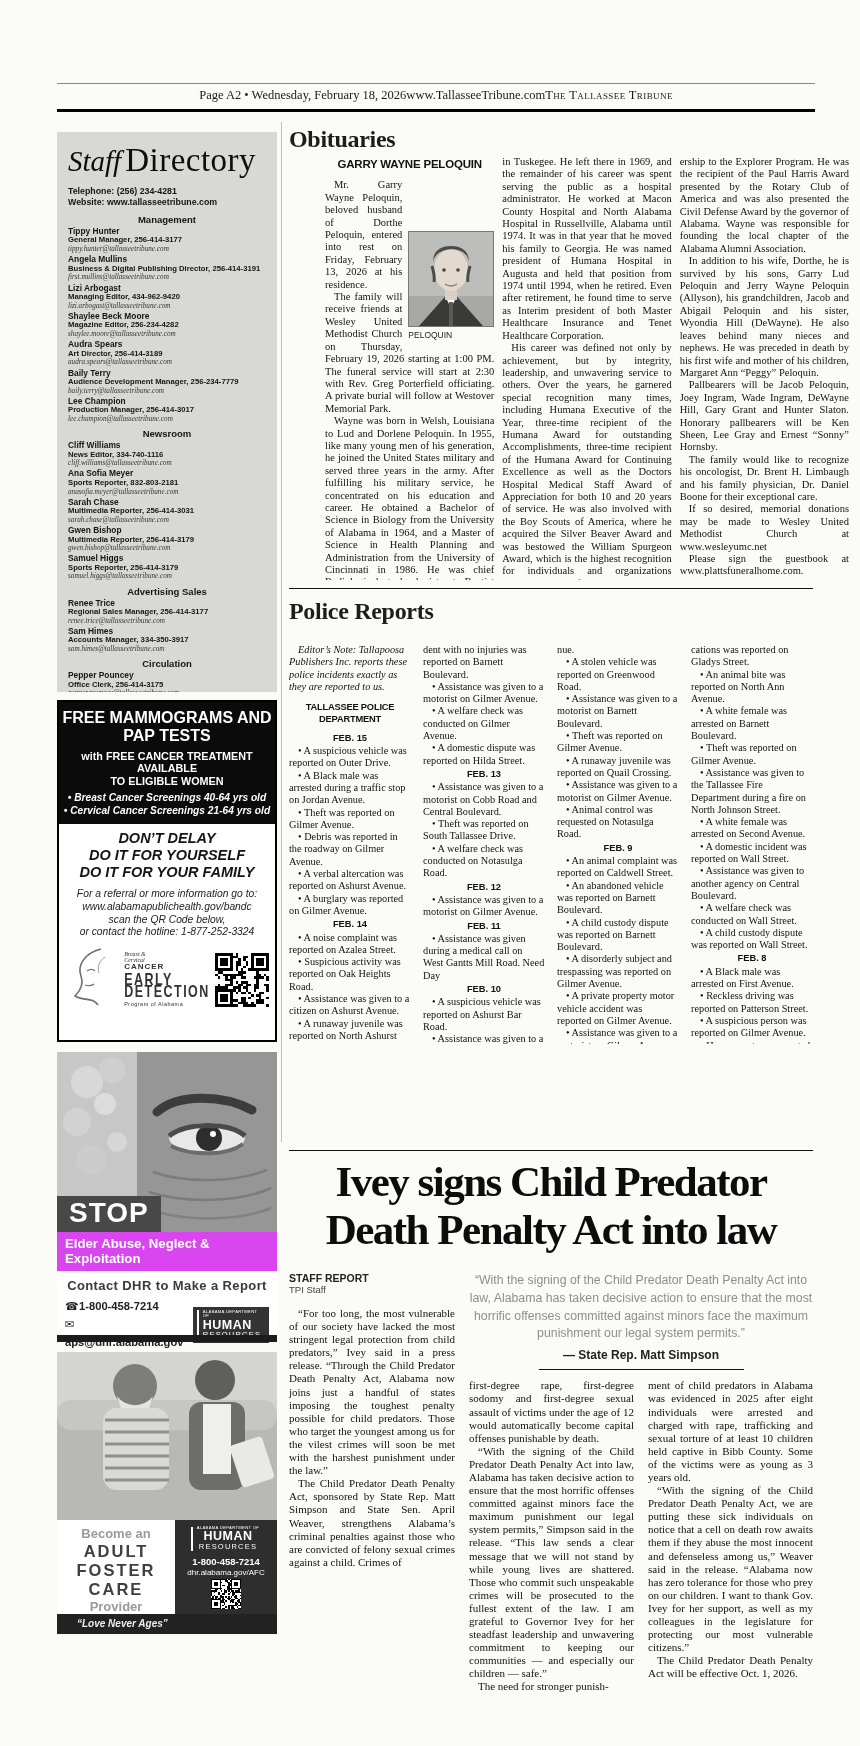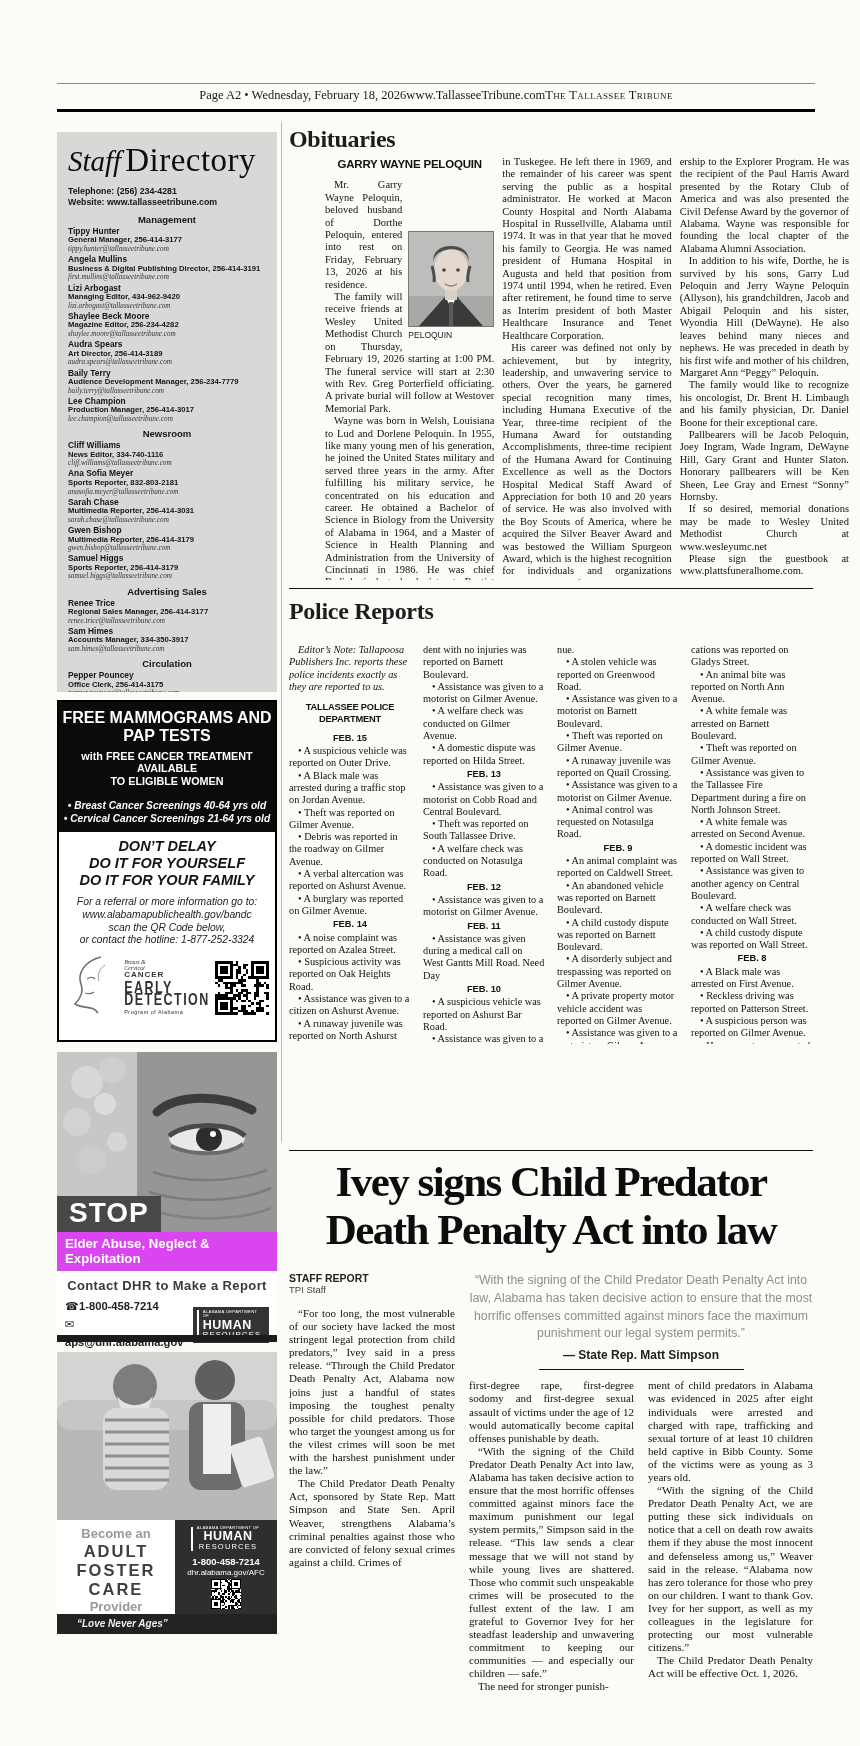--- a/index.html
+++ b/index.html
@@ -19,21 +19,21 @@
   .sd-sec-h{font-family:"Liberation Sans",sans-serif;font-weight:bold;font-size:9.5px;text-align:center;margin:5px 0 2px;color:#151515;}
   .sd-person{margin-bottom:2px;}
   .sd-name{font-family:"Liberation Sans",sans-serif;font-weight:bold;font-size:8.4px;line-height:1.12;color:#151515;}
   .sd-role{font-family:"Liberation Sans",sans-serif;font-weight:bold;font-size:7.7px;line-height:1.12;color:#151515;}
   .sd-email{font-family:"Liberation Serif",serif;font-style:italic;font-size:7.2px;line-height:1.15;color:#333;}
   
   .mammo{position:absolute;left:57px;top:700px;width:220px;height:342px;border:2px solid #000;box-sizing:border-box;background:#fff;font-family:"Liberation Sans",sans-serif;}
   .mammo-black{background:#0b0b0b;color:#fff;text-align:center;padding:7px 3px 6px;}
   .mammo-t1{font-weight:bold;font-size:16px;line-height:1.12;}
   .mammo-sub{font-weight:bold;font-size:10.8px;line-height:1.15;margin-top:5px;}
-  .mammo-b{font-weight:bold;font-style:italic;font-size:10.2px;line-height:1.3;margin-top:12px;}
+  .mammo-b{font-weight:bold;font-style:italic;font-size:10.2px;line-height:1.3;margin-top:4px;}
   .mammo-white{text-align:center;color:#141414;padding:6px 4px 0;}
   .dont{font-weight:bold;font-style:italic;font-size:14.5px;line-height:1.18;}
   .refer{font-style:italic;font-size:10.3px;line-height:1.25;margin-top:7px;color:#222;}
   .mammo-logos{display:flex;align-items:flex-end;justify-content:space-between;padding:6px 6px 4px;}
   .bc-text{text-align:left;line-height:1;color:#333;margin-left:2px;}
   .bc-small{font-style:italic;font-size:6px;font-family:"Liberation Serif",serif;}
   .bc-cancer{font-size:8px;font-weight:bold;letter-spacing:1px;}
   .bc-big{font-size:12.5px;font-weight:bold;letter-spacing:1.5px;transform:scaleY(1.35);transform-origin:left top;}
   .bc-prog{font-size:5.5px;margin-top:6px;letter-spacing:.5px;}
   .qr{shape-rendering:crispEdges;fill:#000;background:#fff;}
@@ -822,22 +822,22 @@
       <p class="body-p ind">The family will receive friends at Wesley United Methodist Church on Thursday, February 19, 2026 starting at 1:00 PM. The funeral service will start at 2:30 with Rev. Greg Porterfield officiating. A private burial will follow at Westover Memorial Park.</p>
       <p class="body-p ind">Wayne was born in Welsh, Louisiana to Lud and Dorlene Peloquin. In 1955, like many young men of his generation, he joined the United States military and served three years in the army. After fulfilling his military service, he concentrated on his education and career. He obtained a Bachelor of Science in Biology from the University of Alabama in 1964, and a Master of Science in Health Planning and Administration from the University of Cincinnati in 1986. He was chief Radiological technologist at Baptist Hospital in Memphis from 1965 until 1966, when he became the administrator at Magnolia Haven</p>
     </div>
   <div class="ob-col">
       <p class="body-p">in Tuskegee. He left there in 1969, and the remainder of his career was spent serving the public as a hospital administrator. He worked at Macon County Hospital and North Alabama Hospital in Russellville, Alabama until 1974. It was in that year that he moved his family to Georgia. He was named president of Humana Hospital in Augusta and held that position from 1974 until 1994, when he retired. Even after retirement, he found time to serve as Interim president of both Master Healthcare Insurance and Tenet Healthcare Corporation.</p>
       <p class="body-p ind">His career was defined not only by achievement, but by integrity, leadership, and unwavering service to others. Over the years, he garnered special recognition many times, including Humana Executive of the Year, three-time recipient of the Humana Award for outstanding Accomplishments, three-time recipient of the Humana Award for Continuing Excellence as well as the Doctors Hospital Medical Staff Award of Appreciation for both 10 and 20 years of service. He was also involved with the Boy Scouts of America, where he acquired the Silver Beaver Award and was bestowed the William Spurgeon Award, which is the highest recognition for individuals and organizations contributing significant lead-</p>
     </div>
   <div class="ob-col">
       <p class="body-p">ership to the Explorer Program. He was the recipient of the Paul Harris Award presented by the Rotary Club of America and was also presented the Civil Defense Award by the governor of Alabama. Wayne was responsible for founding the local chapter of the Alabama Alumni Association.</p>
       <p class="body-p ind">In addition to his wife, Dorthe, he is survived by his sons, Garry Lud Peloquin and Jerry Wayne Peloquin (Allyson), his grandchildren, Jacob and Abigail Peloquin and his sister, Wyondia Hill (DeWayne). He also leaves behind many nieces and nephews. He was preceded in death by his first wife and mother of his children, Margaret Ann “Peggy” Peloquin.</p>
+      <p class="body-p ind">Pallbearers will be Jacob Peloquin, Joey Ingram, Wade Ingram, DeWayne Hill, Gary Grant and Hunter Slaton. Honorary pallbearers will be Ken Sheen, Lee Gray and Ernest “Sonny” Hornsby.</p>
       <p class="body-p ind">The family would like to recognize his oncologist, Dr. Brent H. Limbaugh and his family physician, Dr. Daniel Boone for their exceptional care.</p>
-      <p class="body-p ind">Pallbearers will be Jacob Peloquin, Joey Ingram, Wade Ingram, DeWayne Hill, Gary Grant and Hunter Slaton. Honorary pallbearers will be Ken Sheen, Lee Gray and Ernest “Sonny” Hornsby.</p>
       <p class="body-p ind">If so desired, memorial donations may be made to Wesley United Methodist Church at www.wesleyumc.net</p>
       <p class="body-p ind">Please sign the guestbook at www.plattsfuneralhome.com.</p>
     </div>
 </div>
 <div class="rule" style="top:588px;"></div>
 
 <div class="sec-title" style="top:598px;">Police Reports</div>
 <div class="pr-cols">
   <div class="pr-col">
       <p class="pr-note">Editor’s Note: Tallapoosa Publishers Inc. reports these police incidents exactly as they are reported to us.</p>

